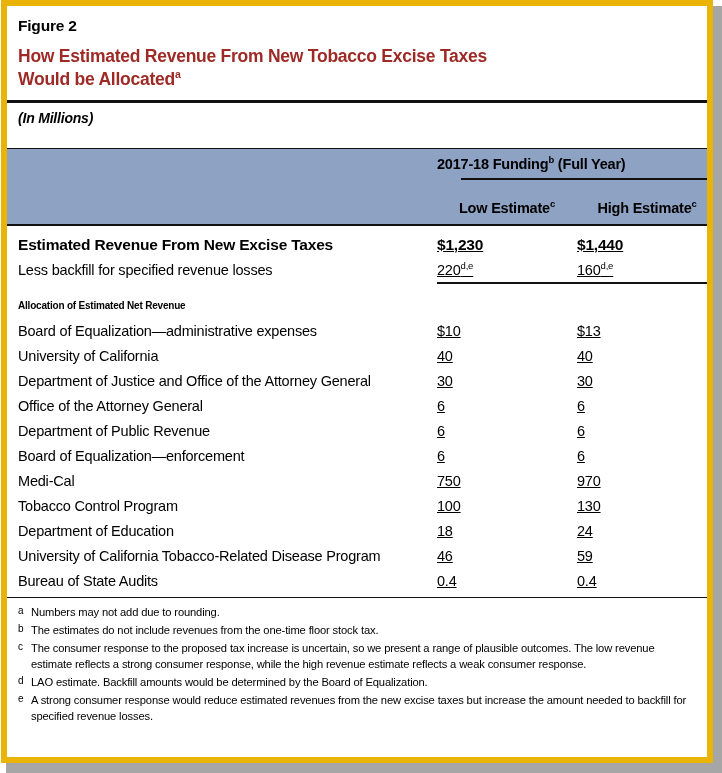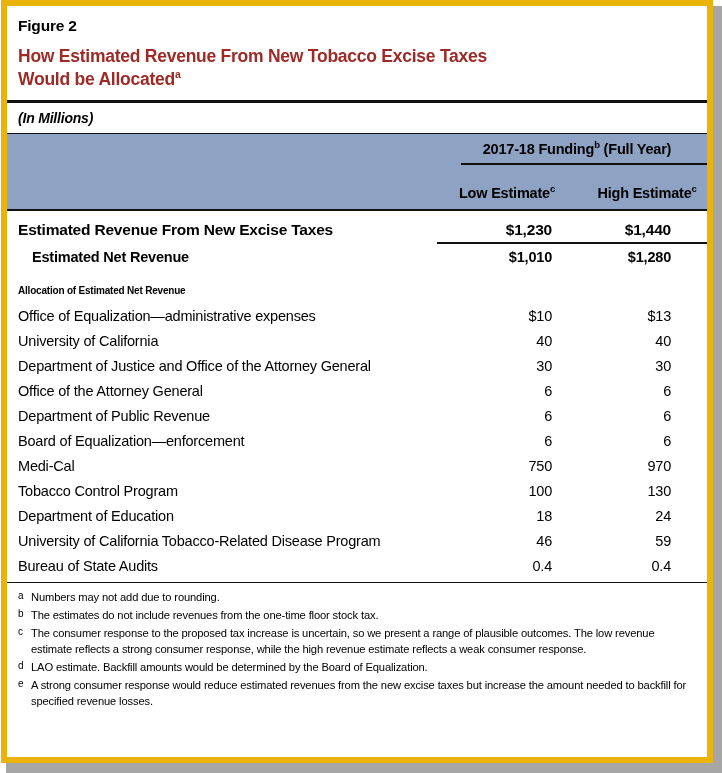--- a/index.html
+++ b/index.html
@@ -83,21 +83,21 @@
     margin: 0;
   }
 
   
   .units {
     font-size: 14px;
     font-style: italic;
     font-weight: bold;
     color: #000000;
     padding-top: 7px;
-    padding-bottom: 7px;
+    padding-bottom: 22px;
     letter-spacing: -0.2px;
   }
 
   
   table.data {
     width: 100%;
     border-collapse: collapse;
     table-layout: fixed;
     font-size: 14.5px;
     color: #000000;
@@ -105,21 +105,20 @@
   col.c-label { width: 430px; }
   col.c-low   { width: 140px; }
   col.c-high  { width: 140px; }
 
   
   .hdr-band td {
     background: #8ea2c3;
     padding: 0;
   }
   .hdr-span {
-    text-align: center;
     font-weight: bold;
     font-size: 14.5px;
     padding: 7px 0 6px 0;
     letter-spacing: -0.2px;
   }
   .hdr-span sup {
     font-size: 9.5px;
     vertical-align: super;
     line-height: 0;
   }
@@ -148,21 +147,21 @@
   }
 
   
   tr.row td {
     padding: 0;
     height: 25px;
     vertical-align: middle;
     letter-spacing: -0.2px;
   }
   td.lbl { text-align: left; padding-left: 11px !important; white-space: nowrap; }
-  td.num { text-align: right; padding-right: 25px !important; white-space: nowrap; }
+  td.num { padding-right: 25px !important; white-space: nowrap; text-decoration: underline; }
   td.num.high { padding-right: 46px !important; }
   tr.head-row td { font-weight: bold; font-size: 15.5px; margin-top: 16px; }
   tr.section td  { font-weight: bold; font-size: 10px; }
   tr.subtotal td.lbl { padding-left: 25px !important; font-weight: bold; }
   tr.subtotal td { font-weight: bold; }
 
   tr.row td sup {
     font-size: 9.5px;
     vertical-align: super;
     line-height: 0;
@@ -265,48 +264,48 @@
             <td></td>
             <td></td>
       </tr>
 
       <tr class="row head-row">
         <td class="lbl">Estimated Revenue From New Excise Taxes</td>
         <td class="num">$1,230</td>
         <td class="num high">$1,440</td>
       </tr>
 
+      <tr class="row">
+        <td class="lbl">Less backfill for specified revenue losses</td>
+        <td class="num"><span>220</span><sup>d,e</sup></td>
+        <td class="num high"><span>160</span><sup>d,e</sup></td>
+      </tr>
 
       <tr class="num-rule">
         <td></td>
         <td class="rule-cell" colspan="2"></td>
       </tr>
 
-      <tr class="row subtotal">
-        <td class="lbl">Estimated Net Revenue</td>
-        <td class="num">$1,010</td>
-        <td class="num high">$1,280</td>
-      </tr>
 
       <tr class="spacer">
         <td></td>
             <td></td>
             <td></td>
       </tr>
 
       <tr class="row section">
         <td class="lbl">Allocation of Estimated Net Revenue</td>
         <td class="num"></td>
         <td class="num high"></td>
       </tr>
 
       </tbody>
         <tbody id="allocation-body">
           <tr class="row">
-            <td class="lbl">Office of Equalization—administrative expenses</td>
+            <td class="lbl">Board of Equalization—administrative expenses</td>
             <td class="num">$10</td>
             <td class="num high">$13</td>
           </tr>
           <tr class="row">
             <td class="lbl">University of California</td>
             <td class="num">40</td>
             <td class="num high">40</td>
           </tr>
           <tr class="row">
             <td class="lbl">Department of Justice and Office of the Attorney General</td>

